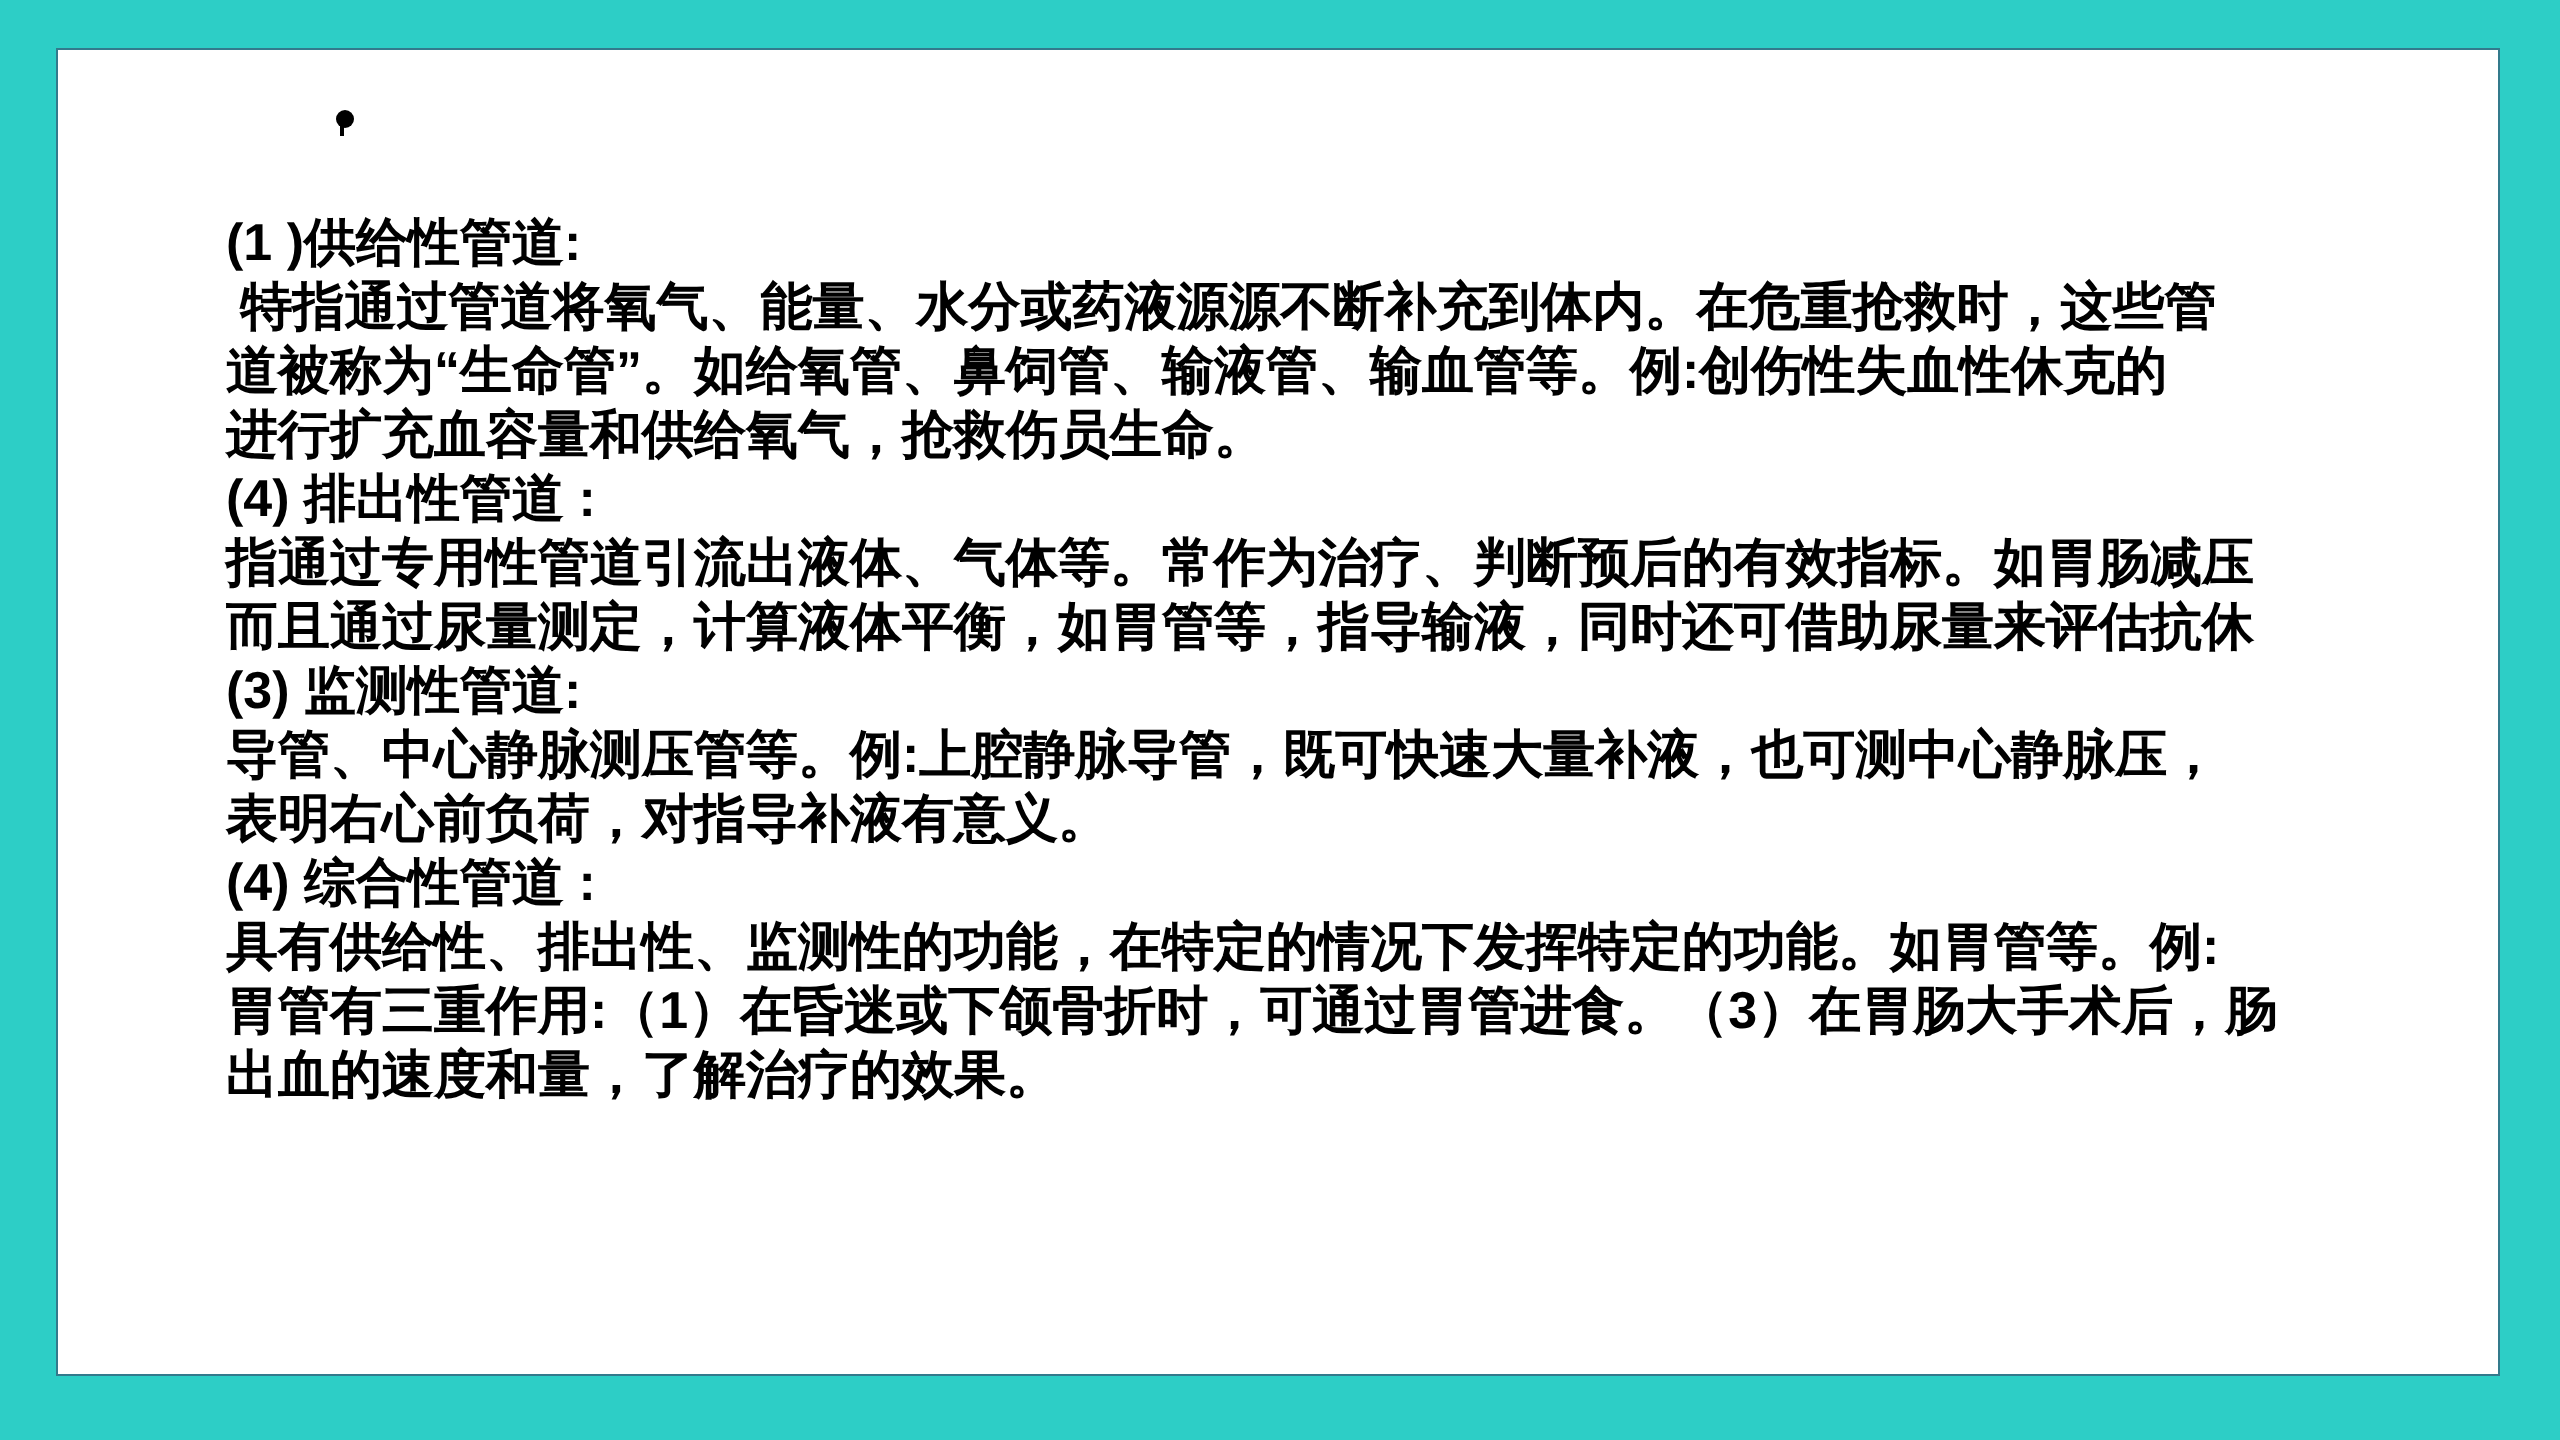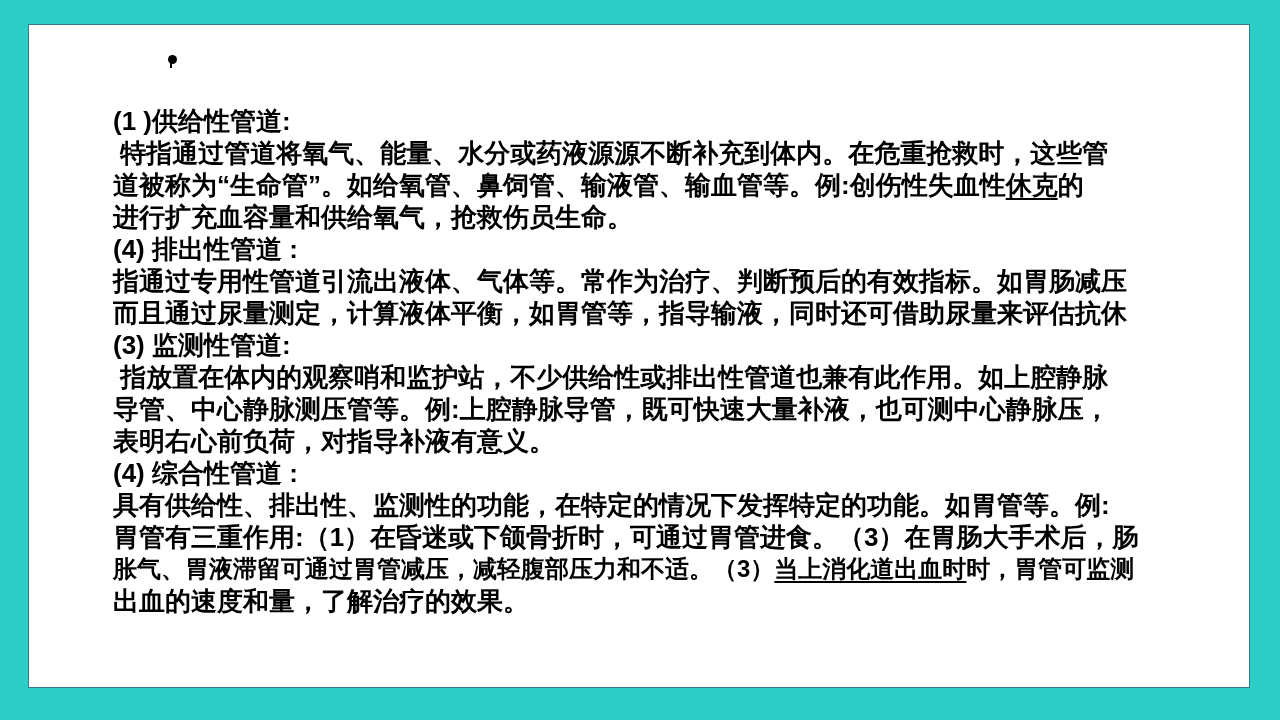--- a/index.html
+++ b/index.html
@@ -36,21 +36,20 @@
     margin-top: 40px;
   }
   .line {
     white-space: pre;
     height: 32px;
   }
   .line.small {
     font-size: 24px;
   }
   .u {
-    text-decoration: underline;
     text-underline-offset: 4px;
     text-align: center;
   }
   .pin {
     position: absolute;
     left: 139px;
     top: 30px;
     width: 9px;
     height: 9px;
     border-radius: 50%;
@@ -73,22 +72,20 @@
   <div class="pin"></div>
   <div class="textblock">
       <div class="line"><span>(1 )供给性管道:</span></div>
       <div class="line"><span> 特指通过管道将氧气、能量、水分或药液源源不断补充到体内。在危重抢救时，这些管</span></div>
       <div class="line"><span>道被称为“生命管”。如给氧管、鼻饲管、输液管、输血管等。例:创伤性失血性</span><span class="u">休克</span><span>的</span></div>
       <div class="line"><span>进行扩充血容量和供给氧气，抢救伤员生命。</span></div>
       <div class="line"><span>(4) 排出性管道 :</span></div>
       <div class="line"><span>指通过专用性管道引流出液体、气体等。常作为治疗、判断预后的有效指标。如胃肠减压</span></div>
       <div class="line"><span>而且通过尿量测定，计算液体平衡，如胃管等，指导输液，同时还可借助尿量来评估抗休</span></div>
       <div class="line"><span>(3) 监测性管道:</span></div>
-      <div class="line"><span> 指放置在体内的观察哨和监护站，不少供给性或排出性管道也兼有此作用。如上腔静脉</span></div>
       <div class="line"><span>导管、中心静脉测压管等。例:上腔静脉导管，既可快速大量补液，也可测中心静脉压，</span></div>
       <div class="line"><span>表明右心前负荷，对指导补液有意义。</span></div>
       <div class="line"><span>(4) 综合性管道 :</span></div>
       <div class="line"><span>具有供给性、排出性、监测性的功能，在特定的情况下发挥特定的功能。如胃管等。例:</span></div>
       <div class="line"><span>胃管有三重作用:（1）在昏迷或下颌骨折时，可通过胃管进食。（3）在胃肠大手术后，肠</span></div>
-      <div class="line small"><span>胀气、胃液滞留可通过胃管减压，减轻腹部压力和不适。（3）</span><span class="u">当上消化道出血时</span><span>时，胃管可监测</span></div>
       <div class="line"><span>出血的速度和量，了解治疗的效果。</span></div>
     </div>
 </div>
 
 </body></html>

